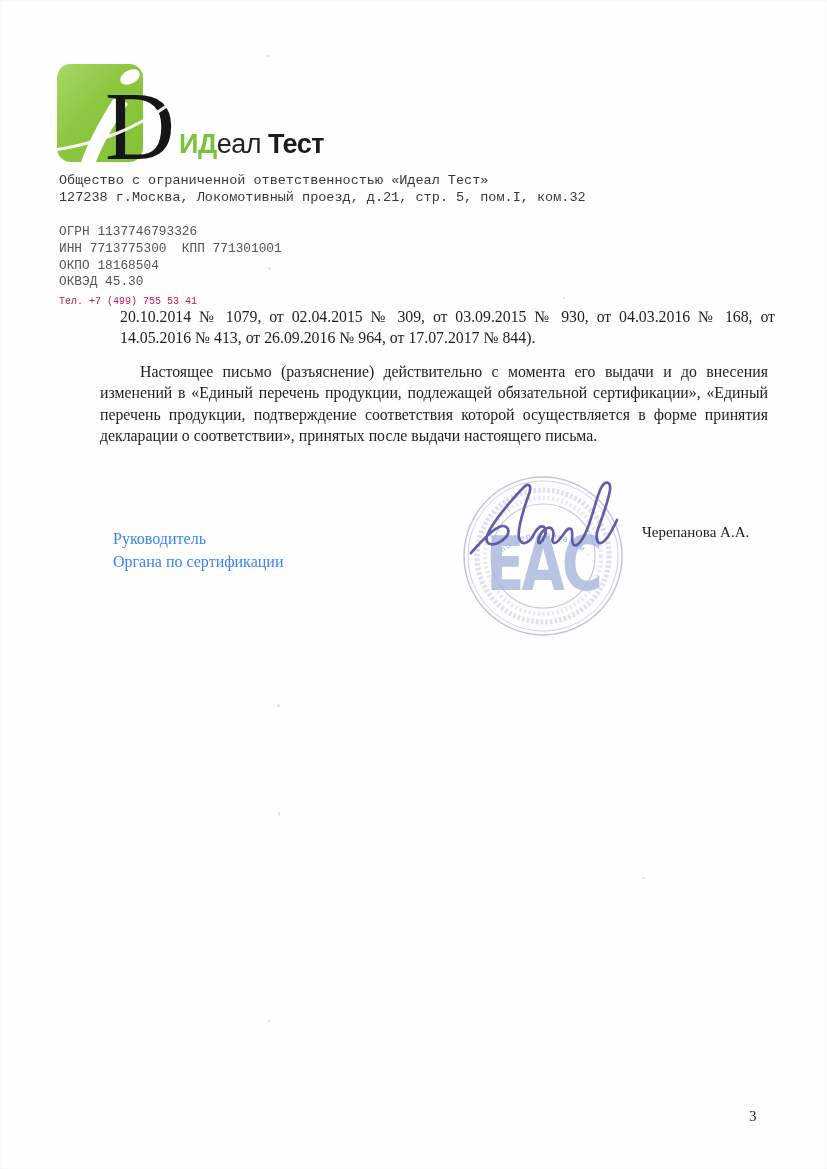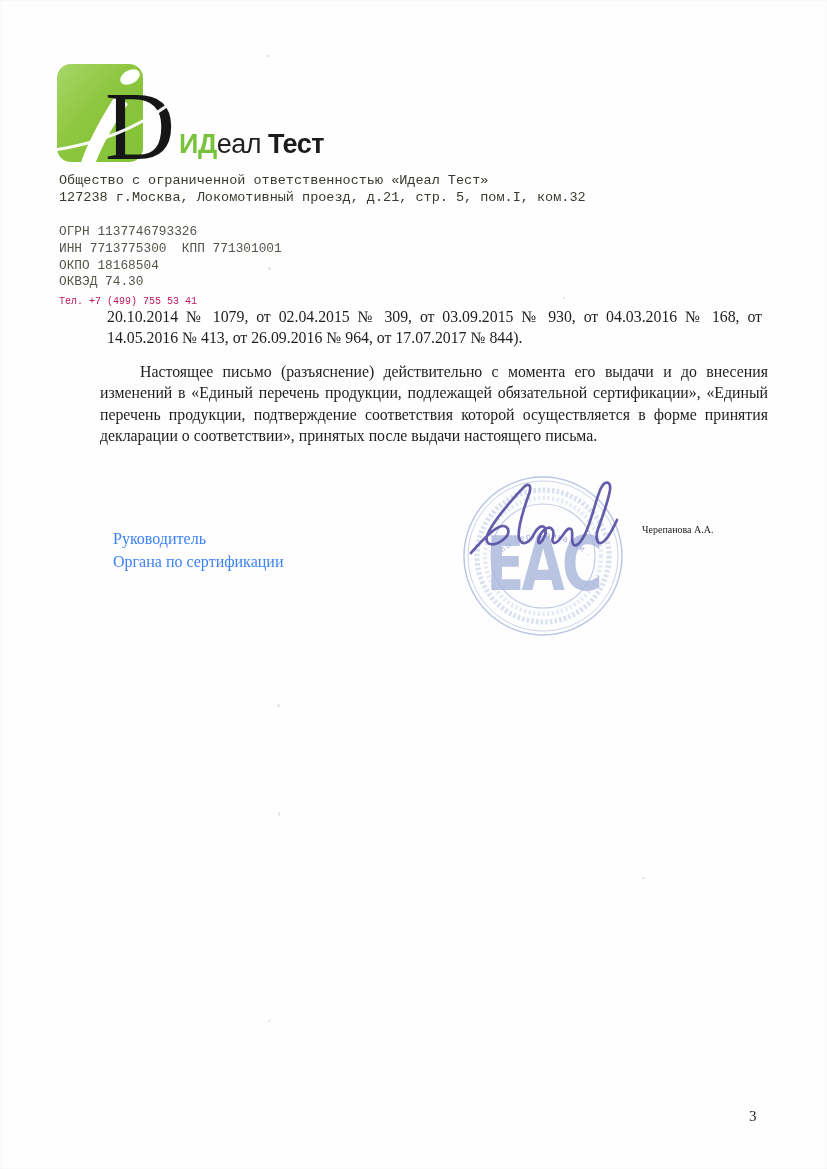--- a/index.html
+++ b/index.html
@@ -26,30 +26,30 @@
   }
   .company .line{white-space:pre-wrap;}
   .company .addr{font-size:13.5px;line-height:17px;color:#3a382f;}
   .company .codes{margin-top:18px;font-size:12.8px;line-height:16.8px;color:#56534a;}
   .company .phone{margin-top:5px;font-size:10px;color:#be185d;}
   
   .body-text{
     position:absolute;left:100px;top:306px;width:668px;
     font-size:15.8px;line-height:21.4px;text-align:justify;color:#1d1d1d;
   }
-  .body-text .p1{margin:0 0 0 7px;width:655px;}
+  .body-text .p1{margin:0 0 0 20px;width:655px;}
   .body-text .p2{margin:12px 0 0 0;text-indent:40px;}
   
   .sig-titles{
     position:absolute;left:113px;top:528px;
     font-size:16px;line-height:22.5px;color:#3b82f6;font-family:Liberation Serif, serif;
   }
   .sig-name{
     position:absolute;left:642px;top:524px;
-    font-size:10px;color:#1d1d1d;white-space:nowrap;
+    font-size:15px;color:#1d1d1d;white-space:nowrap;
   }
   .stamp-svg{position:absolute;left:453px;top:466px;width:182px;height:184px;}
   
   .page-num{
     position:absolute;left:749px;top:1108px;
     font-size:15px;color:#262626;
   }
   
   .speck{position:absolute;border-radius:50%;background:rgba(125,125,112,.22);}
 </style>
@@ -82,21 +82,21 @@
 
   <div class="company">
     <div class="addr">
       <div class="line">Общество с ограниченной ответственностью «Идеал Тест»</div>
       <div class="line">127238 г.Москва, Локомотивный проезд, д.21, стр. 5, пом.I, ком.32</div>
     </div>
     <div class="codes">
       <div class="line">ОГРН 1137746793326</div>
       <div class="line">ИНН 7713775300  КПП 771301001</div>
       <div class="line">ОКПО 18168504</div>
-      <div class="line">ОКВЭД 74.30</div>
+      <div class="line">ОКВЭД 45.30</div>
     </div>
     <div class="phone line">Тел. +7 (499) 755 53 41</div>
   </div>
 
   <div class="body-text">
     <p class="p1">20.10.2014 № 1079, от 02.04.2015 № 309, от 03.09.2015 № 930, от 04.03.2016 № 168, от 14.05.2016 № 413, от 26.09.2016 № 964, от 17.07.2017 № 844).</p>
     <p class="p2">Настоящее письмо (разъяснение) действительно с момента его выдачи и до внесения изменений в «Единый перечень продукции, подлежащей обязательной сертификации», «Единый перечень продукции, подтверждение соответствия которой осуществляется в форме принятия декларации о соответствии», принятых после выдачи настоящего письма.</p>
   </div>
 
   <div class="sig-titles">

